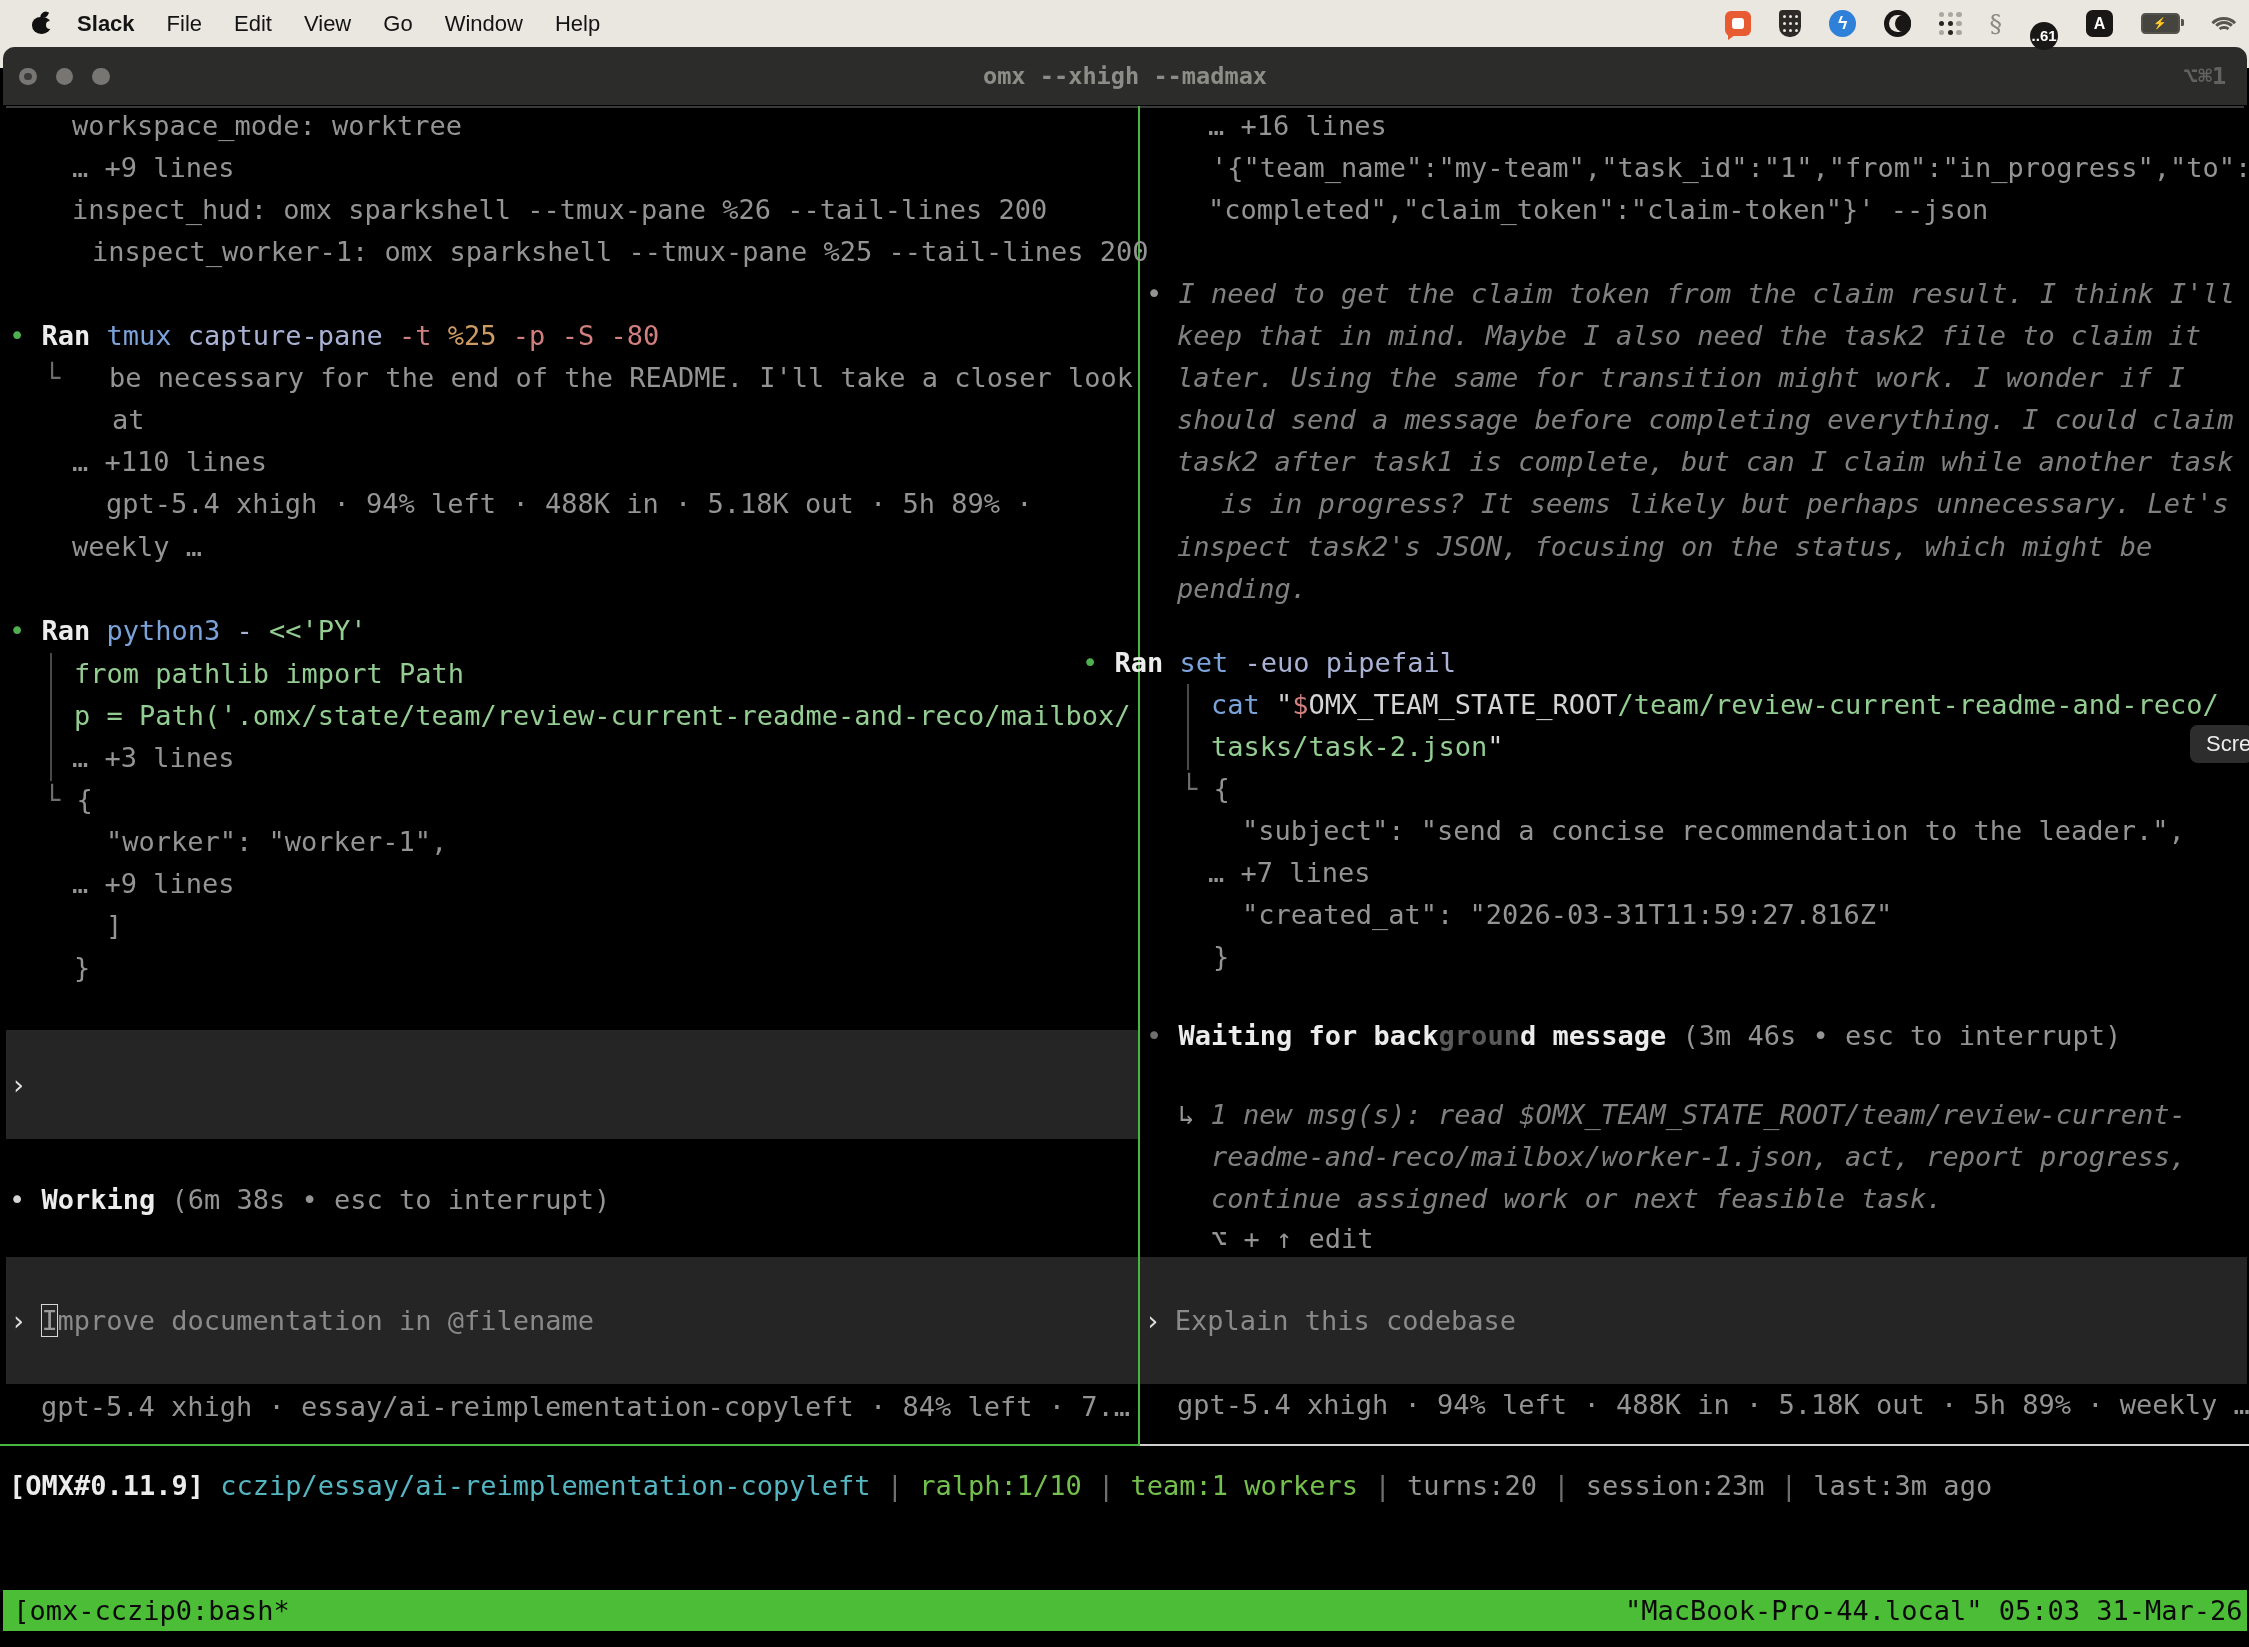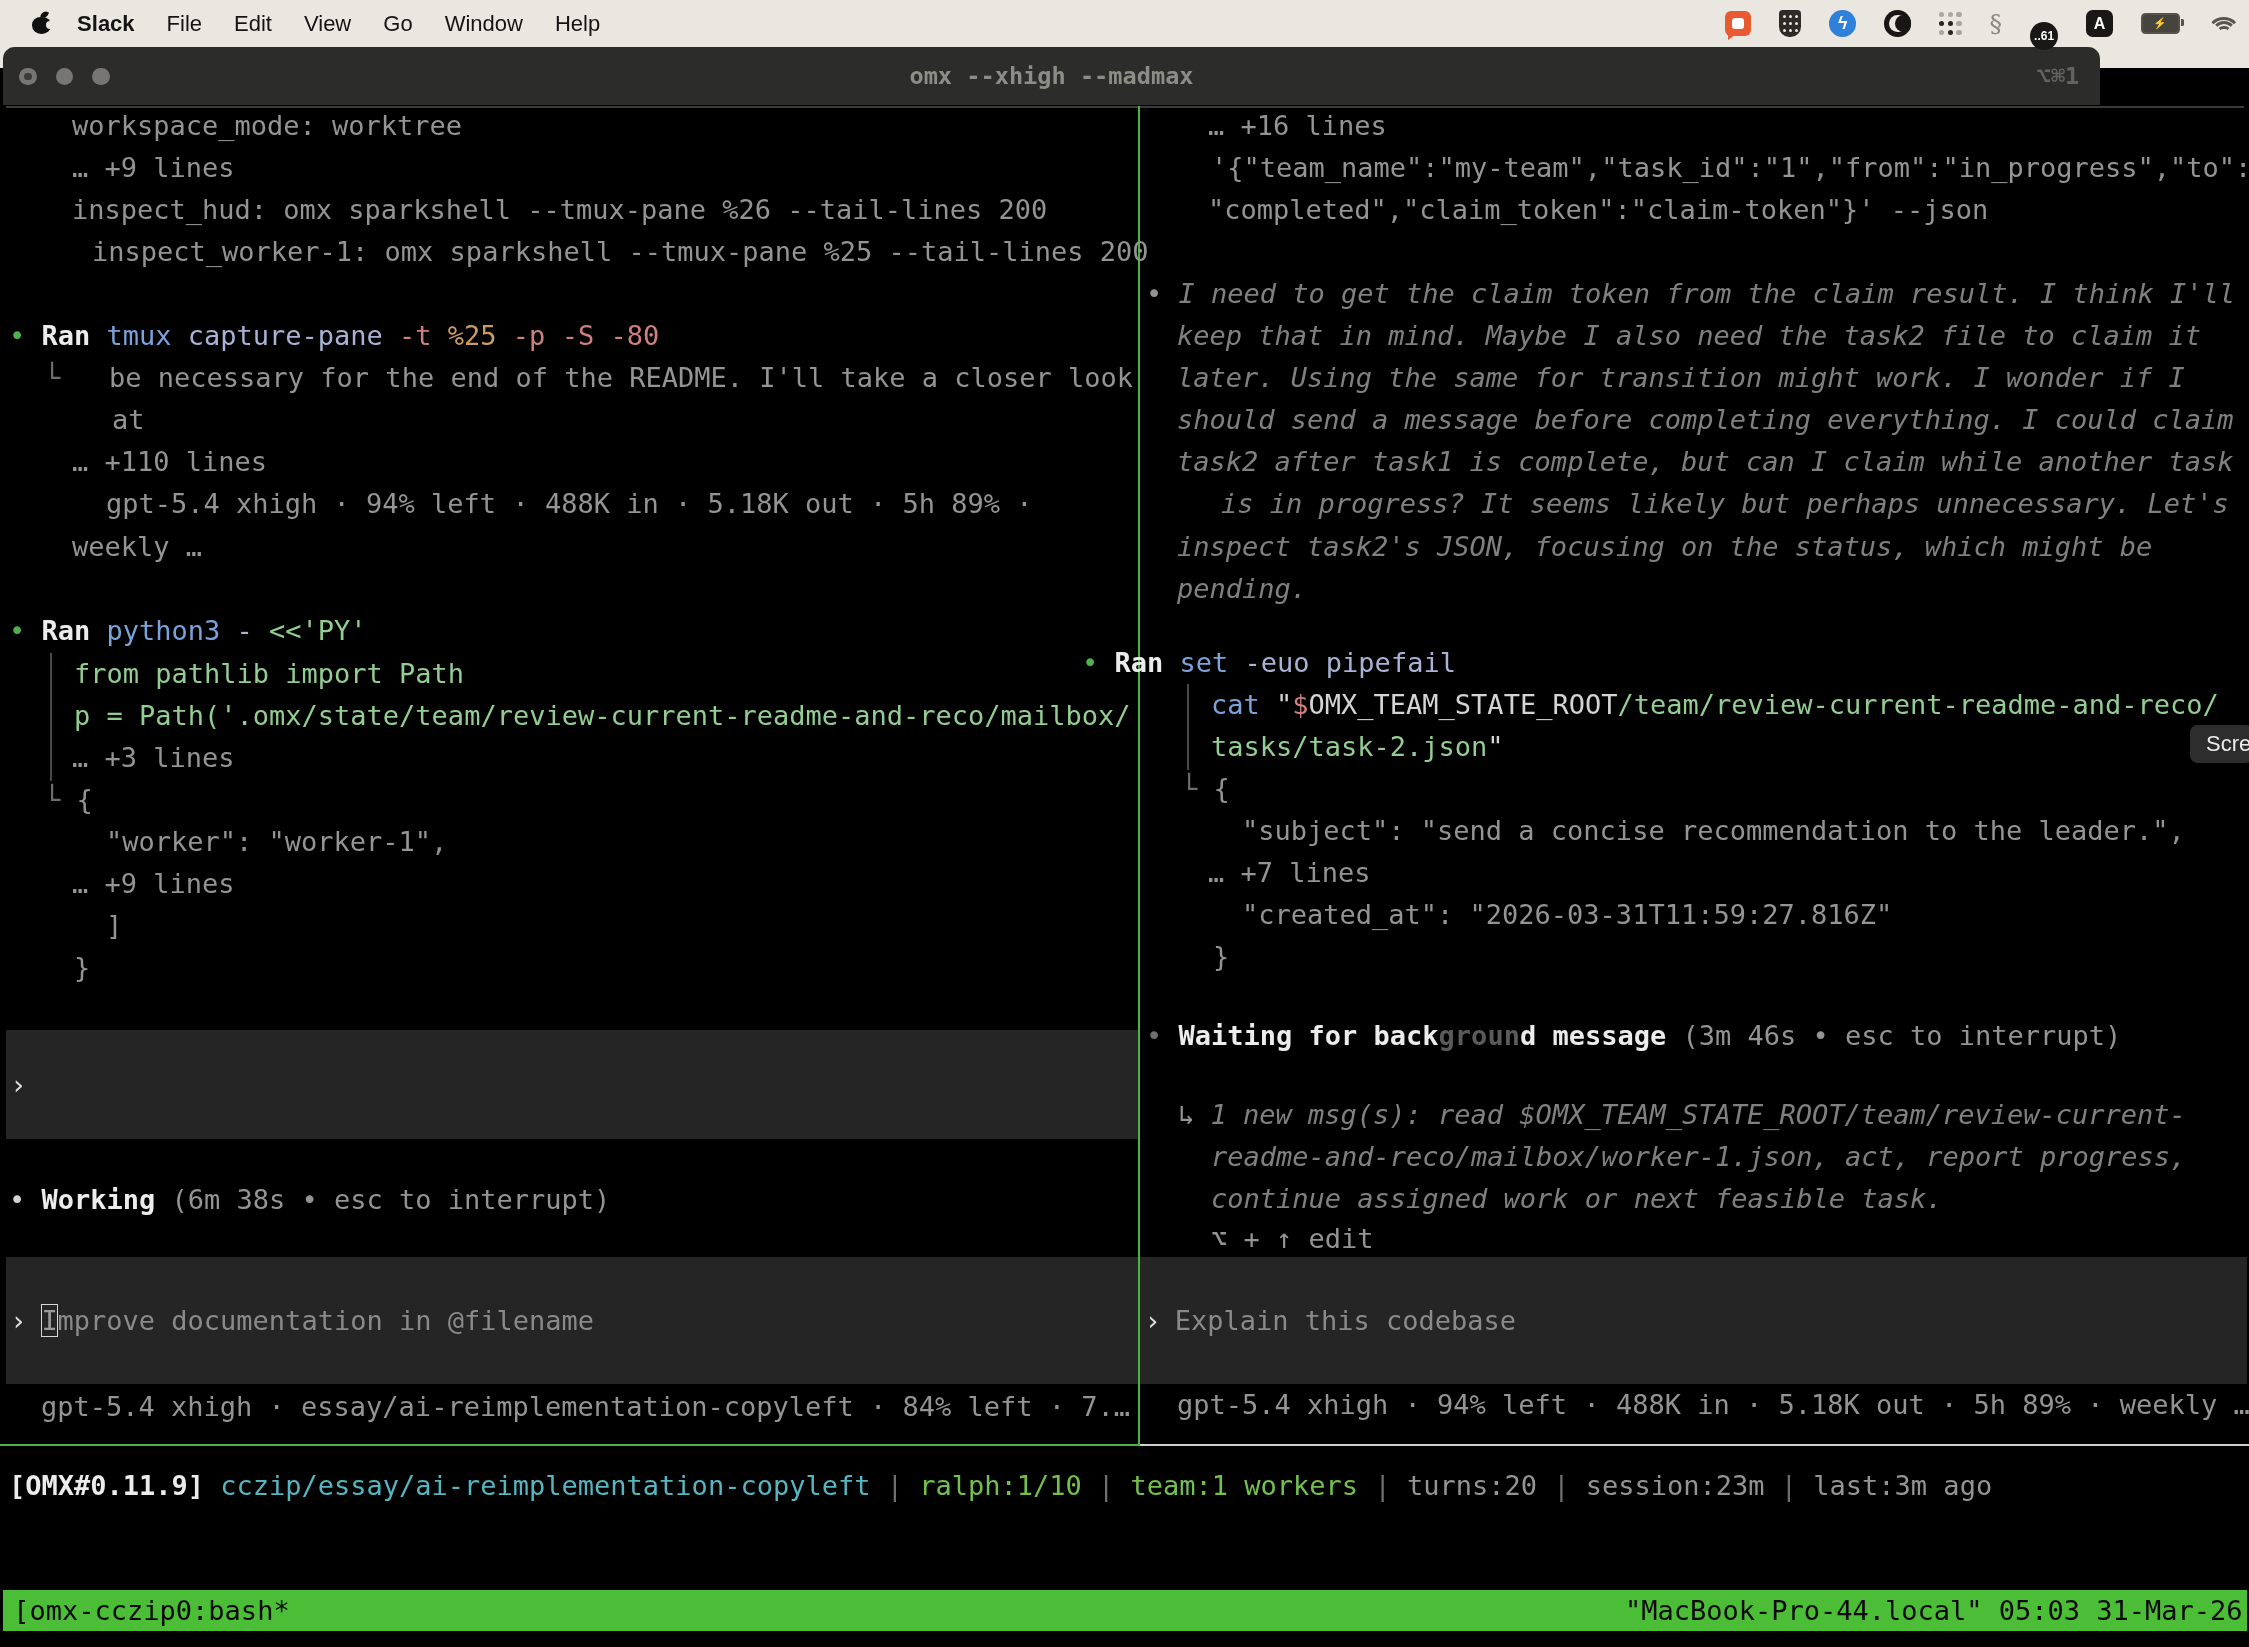--- a/index.html
+++ b/index.html
@@ -28,34 +28,34 @@
   .ic-shield{width:22px;height:26.6px;background:#2c2b28;border-radius:3.7px 3.7px 10.3px 10.3px;display:grid;grid-template-columns:repeat(3,1fr);place-items:center;padding:3px 2.2px;box-sizing:border-box;}
   .ic-shield i{width:3.7px;height:3.7px;background:#e9e7e0;border-radius:50%;}
   .ic-blue{width:26.6px;height:26.6px;background:#2f80d8;border-radius:50%;color:#fff;font-size:17.7px;font-weight:700;}
   .ic-moon{width:26.6px;height:26.6px;background:#181715;border-radius:50%;position:relative;overflow:hidden;}
   .ic-moon::before{content:"";position:absolute;left:5.2px;top:4.4px;width:17.7px;height:17.7px;background:#e9e7e0;border-radius:50%;}
   .ic-moon::after{content:"";position:absolute;left:11px;top:4.4px;width:17.7px;height:17.7px;background:#181715;border-radius:50%;}
   .ic-dots{display:grid;grid-template-columns:repeat(3,1fr);gap:3.7px;}
   .ic-dots i{width:5.2px;height:5.2px;border-radius:50%;}
   .ic-dots i.l{background:#a9a7a0;} .ic-dots i.d{background:#262522;}
   .ic-squiggle{font-family:"DejaVu Serif",serif;font-size:25px;color:#8a8880;}
-  .ic-61{width:28px;height:28px;background:#191816;border-radius:50%;color:#fff;font-size:12px;font-family:"Liberation Sans",sans-serif;font-weight:700;margin-top:24px;}
+  .ic-61{width:28px;height:28px;background:#191816;border-radius:50%;color:#fff;font-size:15px;font-family:"Liberation Sans",sans-serif;font-weight:700;margin-top:24px;}
   .ic-a{width:26.6px;height:26.6px;background:#191816;border-radius:6.6px;color:#fff;font-size:16px;font-family:"Liberation Sans",sans-serif;font-weight:700;}
   .ic-batt{position:relative;width:35px;height:17.7px;border:2.2px solid #55534d;border-radius:4.4px;background:#46443f;color:#fff;font-size:11px;}
   .ic-batt::after{content:"";position:absolute;right:-5.9px;top:4.4px;width:3px;height:6.6px;background:#55534d;border-radius:0 1.5px 1.5px 0;}
   .ic-wifi{position:relative;width:32px;height:25px;}
   .ic-wifi i{position:absolute;left:50%;transform:translateX(-50%);border:3px solid transparent;border-top-color:#57554f;border-radius:50%;}
   .ic-wifi .a1{width:29.5px;height:29.5px;bottom:-16px;}
   .ic-wifi .a2{width:19px;height:19px;bottom:-10.3px;}
   .ic-wifi .a3{width:8.9px;height:8.9px;bottom:-4.4px;}
 
   
   .titlebar{
-    position:absolute;left:3px;top:47px;width:2052px;height:58px;background:#2c2c2a;
-    border-radius:11.8px 11.8px 0 0;z-index:2;padding-left:45px;
+    position:absolute;left:3px;top:47px;width:2244px;height:58px;background:#2c2c2a;
+    border-radius:11.8px 11.8px 0 0;z-index:2;
   }
   .lights{position:absolute;left:16px;top:20.7px;display:flex;gap:19px;}
   .light{width:17.7px;height:17.7px;border-radius:50%;background:#787672;position:relative;}
   .light.first::after{content:"";position:absolute;left:5.2px;top:5.2px;width:7.4px;height:7.4px;border-radius:50%;background:#3c3b39;}
   .win-title{position:absolute;left:0;right:0;top:0;height:58px;display:flex;align-items:center;justify-content:center;
     color:#8d8d88;font-size:23.6px;font-weight:700;font-family:"DejaVu Sans Mono",monospace;}
   .win-shortcut{position:absolute;right:20.7px;top:0;height:58px;display:flex;align-items:center;color:#62625e;font-size:23.6px;font-weight:700;}
 
   
   .term-bg{position:absolute;left:3px;top:106px;width:2244px;height:1542px;background:#000;z-index:1;}

